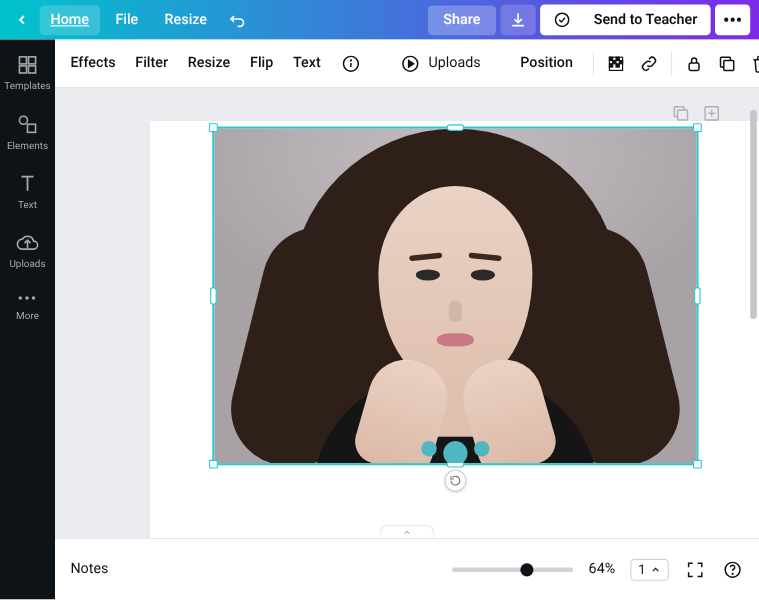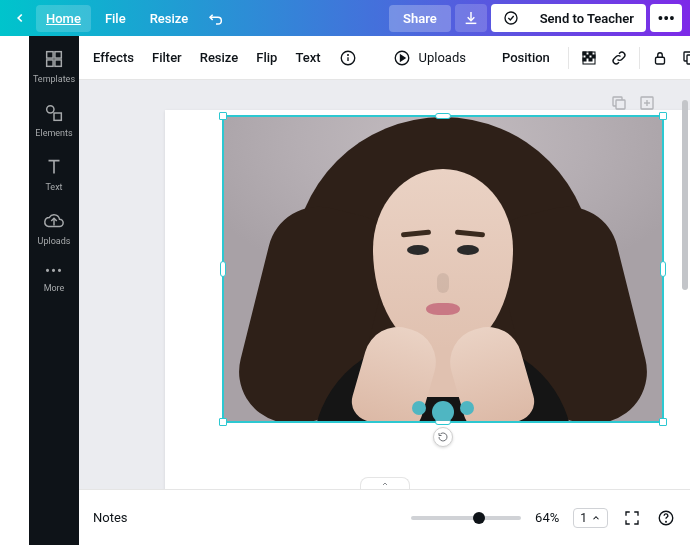--- a/index.html
+++ b/index.html
@@ -11,21 +11,21 @@
 .menubar .mitem { padding: 6px 10px; font-size: 13px; font-weight: 500; cursor: pointer; border-radius: 4px; }
 .menubar .mitem.home { background: rgba(255,255,255,0.18); text-decoration: underline; }
 .menubar .undo { width: 28px; display:flex; align-items:center; justify-content:center; cursor:pointer; }
 .menubar .spacer { flex: 1; }
 .menubar .share-btn { background: rgba(255,255,255,0.25); color:#fff; padding: 6px 14px; border-radius: 4px; font-size: 13px; font-weight: 600; cursor:pointer; }
 .menubar .dl-btn { width: 32px; height: 28px; display:flex; align-items:center; justify-content:center; background: rgba(255,255,255,0.18); border-radius:4px; cursor:pointer; }
 .menubar .send-btn { background:#fff; color:#0e1318; padding: 6px 12px; border-radius:4px; font-size:13px; font-weight:600; cursor:pointer; display:flex; align-items:center; gap:21px; }
 .menubar .more-btn { background:#fff; width:32px; height:28px; border-radius:4px; display:flex; align-items:center; justify-content:center; color:#0e1318; cursor:pointer; font-weight:700; }
 
 .mainrow { flex:1; display:flex; min-height:0; }
-.leftnav { width:50px; background:#0e1318; display:flex; flex-direction:column; align-items:center; padding-top:8px; gap:10px;margin-left:29px; }
+.leftnav { width:50px; background:#0e1318; display:flex; flex-direction:column; align-items:center; padding-top:8px; gap:10px; }
 .navitem { width:50px; display:flex; flex-direction:column; align-items:center; gap:4px; color:#a6a9ab; font-size:9px; cursor:pointer; padding:4px 0; }
 .navitem svg { stroke:#a6a9ab; }
 
 .editor { flex:1; display:flex; flex-direction:column; min-width:0; background:#fff; }
 .toolbar { height:44px; border-bottom:1px solid #e5e5e5; display:flex; align-items:center; padding:12px 14px; gap:18px; color:#0e1318; font-size:13px; }
 .toolbar .titem { cursor:pointer; font-weight:500; }
 .toolbar .icon-btn { width:20px; height:20px; display:flex; align-items:center; justify-content:center; cursor:pointer; }
 .toolbar .anim { display:flex; align-items:center; gap:8px; cursor:pointer; }
 .toolbar .tspacer { flex:1; }
 .toolbar .right-icons { display:flex; align-items:center; gap:10px; }

